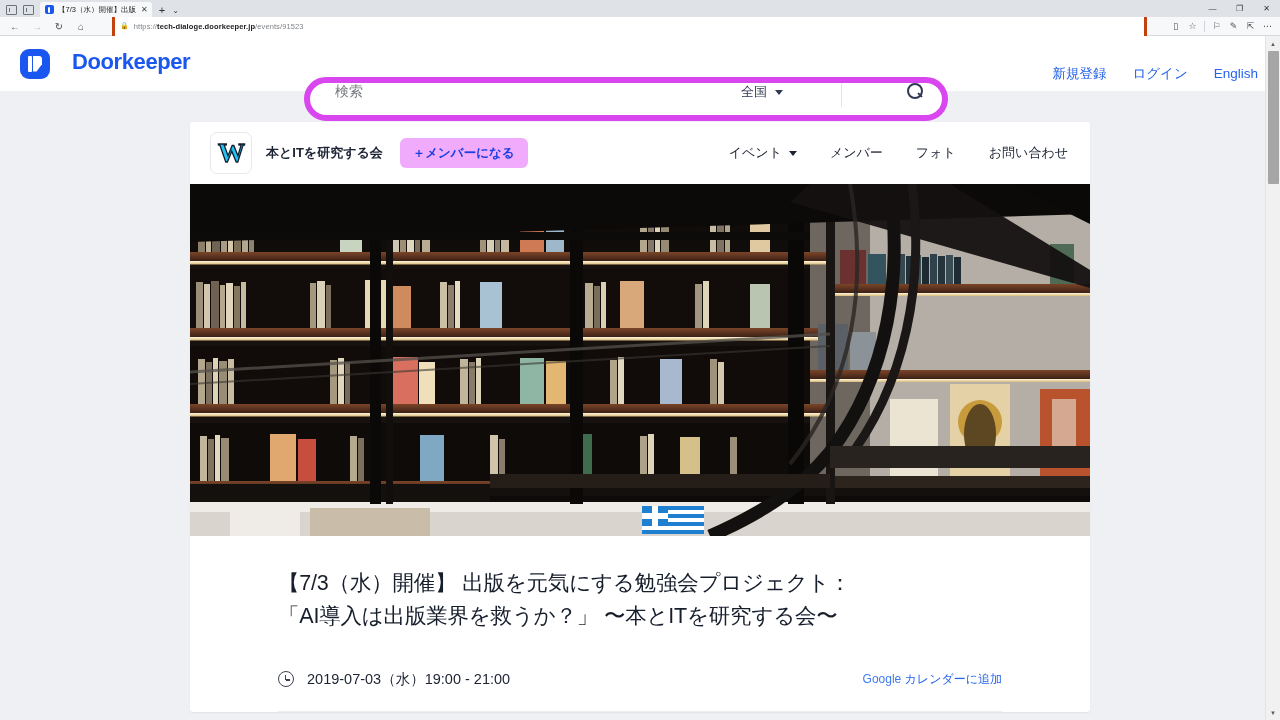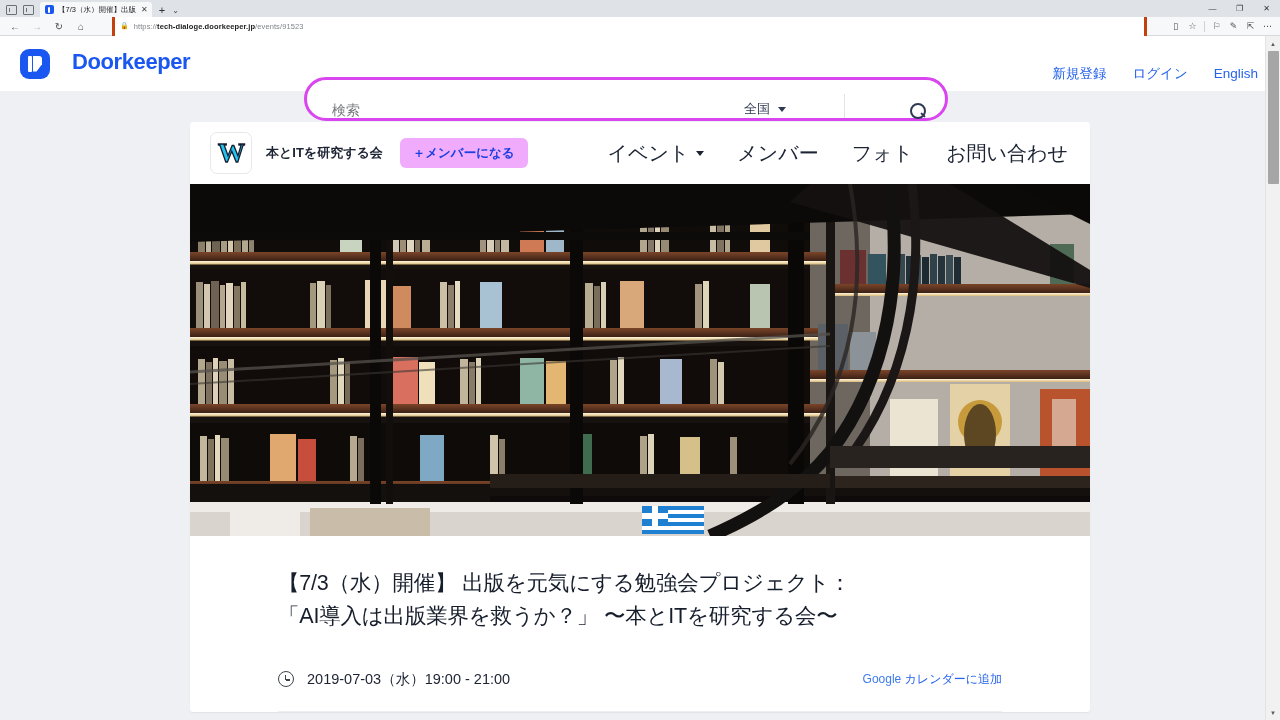--- a/index.html
+++ b/index.html
@@ -96,22 +96,22 @@
   .logo-mark:after{
     content:""; position:absolute; left:13px; top:7px; width:9px; height:16px;
     background:#fff;
     clip-path: polygon(0 0, 100% 0, 100% 55%, 40% 100%, 0 100%);
     border-radius:0 3px 0 0;
   }
   .logo-text{ font-size:22px; font-weight:700; color:#1a56f0; letter-spacing:-0.4px; }
 
   .searchbox{
     position:absolute; left:304px; top:41px; width:644px; height:44px;
-    border:3px solid #d946ef; border-radius:23px; background:#fff;
-    display:flex; align-items:flex-end;gap:44px;
+    border:6px solid #d946ef; border-radius:23px; background:#fff;
+    display:flex; align-items:flex-start;gap:44px;
   }
   .search-input{
     flex:1; border:none; outline:none; background:transparent;
     font-family:"Liberation Sans","DejaVu Sans",sans-serif;
     font-size:14px; color:#3c4043; padding:0 20px 0 25px;
   }
   .search-input::placeholder{ color:#76797e; }
   .region-sel{
     display:flex; align-items:center; gap:8px; padding-right:14px; cursor:pointer;
   }
@@ -161,21 +161,21 @@
   .group-name{ font-size:13px; font-weight:700; color:#1c2333; margin-left:14px; white-space:nowrap; }
   .join-btn{
     margin-left:17px; background:#f0abfc; border-radius:6px; height:30px;
     display:flex; align-items:center; padding:0 13px; cursor:pointer;
   }
   .join-btn span{ font-size:12.5px; font-weight:700; color:#1a3fe0; white-space:nowrap; }
   .group-nav{
     position:absolute; right:22px; top:0; height:62px;
     display:flex; align-items:center; gap:33px;
   }
-  .gnav{ font-size:20px; color:#1c2333; display:flex; align-items:center; gap:7px; cursor:pointer; white-space:nowrap; }
+  .gnav{ font-size:13px; color:#1c2333; display:flex; align-items:center; gap:7px; cursor:pointer; white-space:nowrap; }
   .gcaret{
     width:0;height:0;border-left:4px solid transparent;border-right:4px solid transparent;
     border-top:5px solid #1c2333;
   }
 
   
   .hero{ width:900px; height:352px; position:relative; overflow:hidden; background:#120f0e; }
 
   .event-body{ padding:31px 88px 0 88px; }
   .event-title{

